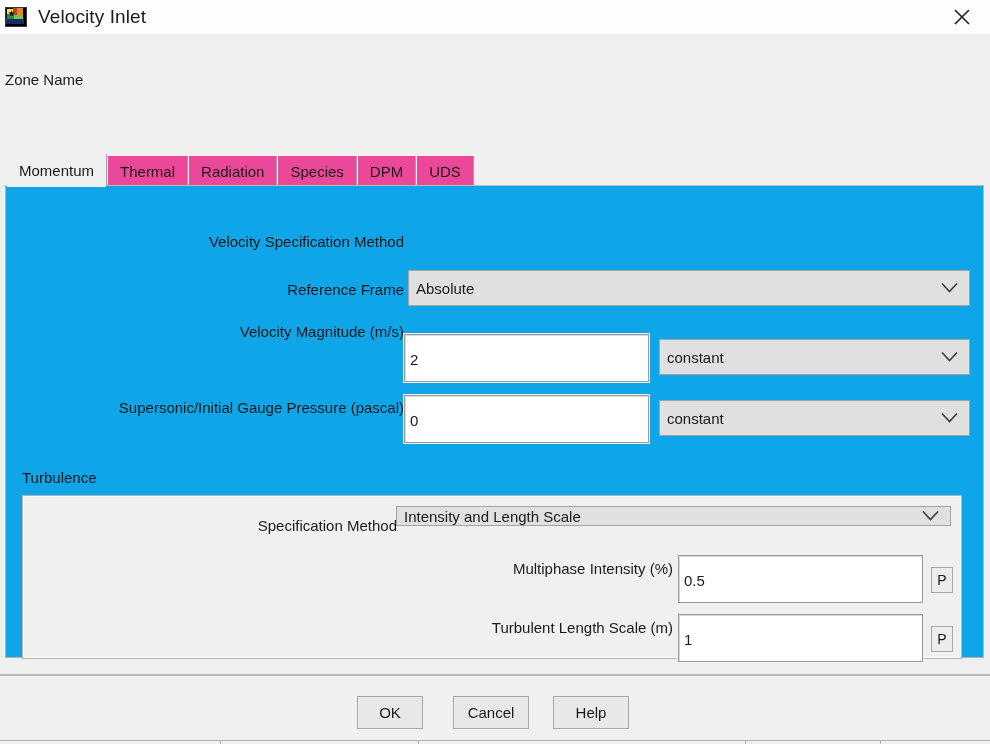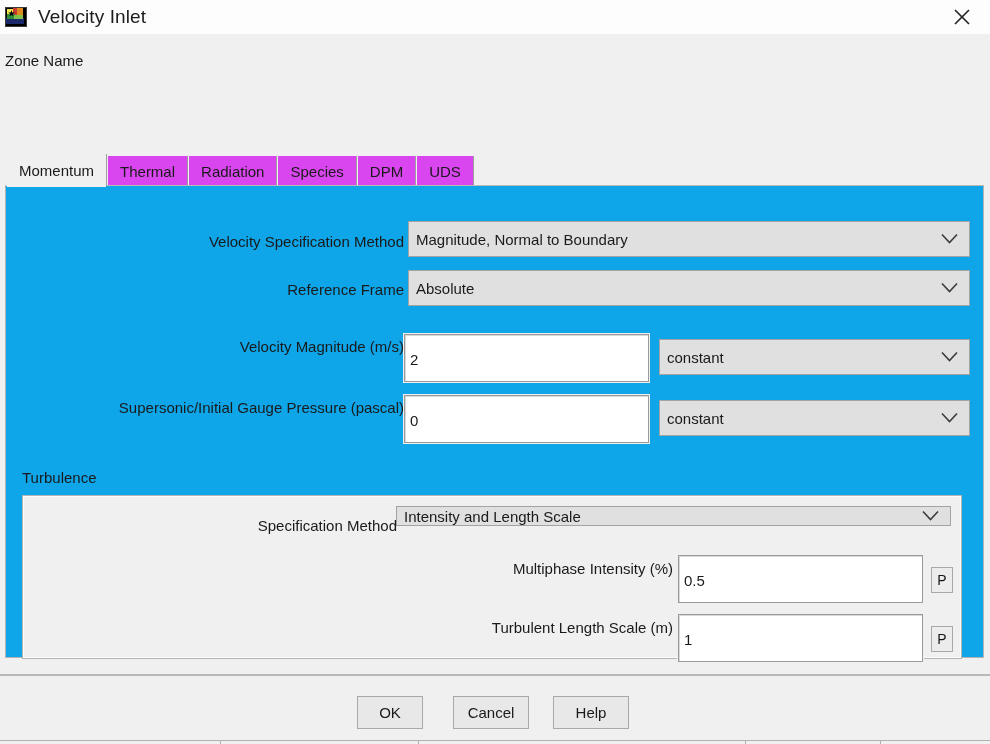--- a/index.html
+++ b/index.html
@@ -67,21 +67,21 @@
   
   .dialog-body {
     position: absolute;
     left: 0; top: 34px;
     width: 990px; height: 640px;
     background: #f0f0f0;
   }
 
   .zone-label {
     position: absolute;
-    left: 5px; top: 18px;
+    left: 5px; top: 37px;
     font-size: 15px;
   }
   .zone-input {
     position: absolute;
     left: 5px; top: 44px;
     width: 622px; height: 44px;
     background: #ffffff;
     border: 1px solid #9a9a9a;
     box-shadow: inset 1px 1px 0 #d7d7d7, 0 0 0 1px #f0f0f0;
     box-sizing: border-box;
@@ -100,21 +100,21 @@
     display: flex;
     align-items: flex-end;
   }
   .tab {
     height: 30px;
     padding: 0 12px;
     display: flex;
     align-items: center;
     font-size: 15px;
     box-sizing: border-box;
-    background: #d946ef;
+    background: #ec4899;
     border-left: 1px solid #f0f0f0;
     border-right: 1px solid #9d9d9d;
     position: relative;
     cursor: default;
     white-space: nowrap;
   }
   .tab.active {
     background: #f0f0f0;
     border-right: 1px solid #9d9d9d;
     height: 32px;
@@ -302,40 +302,32 @@
       <span>DPM</span>
     </div>
     <div class="tab">
       <span>UDS</span>
     </div>
   </div>
 
   <div class="tabpanel">
 
     <div class="row-label" style="right:579px; top:47px;">Velocity Specification Method</div>
-    <div class="combo" style="left:402px; top:35px; width:562px; height:36px;">
-      <span class="combo-text">Magnitude, Normal to Boundary</span>
-      <span class="chev">
-        <svg width="17" height="11" viewBox="0 0 17 11">
-            <polyline points="1,1 8.5,9 16,1" fill="none" stroke="#3b3b3b" stroke-width="1.6"></polyline>
-          </svg>
-      </span>
-    </div>
 
     <div class="row-label" style="right:579px; top:95px;">Reference Frame</div>
     <div class="combo" style="left:402px; top:84px; width:562px; height:36px;">
       <span class="combo-text">Absolute</span>
       <span class="chev">
         <svg width="17" height="11" viewBox="0 0 17 11">
             <polyline points="1,1 8.5,9 16,1" fill="none" stroke="#3b3b3b" stroke-width="1.6"></polyline>
           </svg>
       </span>
     </div>
 
-    <div class="row-label" style="right:579px; top:152px;">Velocity Magnitude (m/s)</div>
+    <div class="row-label" style="right:579px; top:137px;">Velocity Magnitude (m/s)</div>
     <input class="txtbox" type="text" style="left: 398px; top: 148px; width: 245px; height: 48px;" value="2">
     <div class="combo" style="left:653px; top:153px; width:311px; height:36px;">
       <span class="combo-text">constant</span>
       <span class="chev">
         <svg width="17" height="11" viewBox="0 0 17 11">
             <polyline points="1,1 8.5,9 16,1" fill="none" stroke="#3b3b3b" stroke-width="1.6"></polyline>
           </svg>
       </span>
     </div>
 

